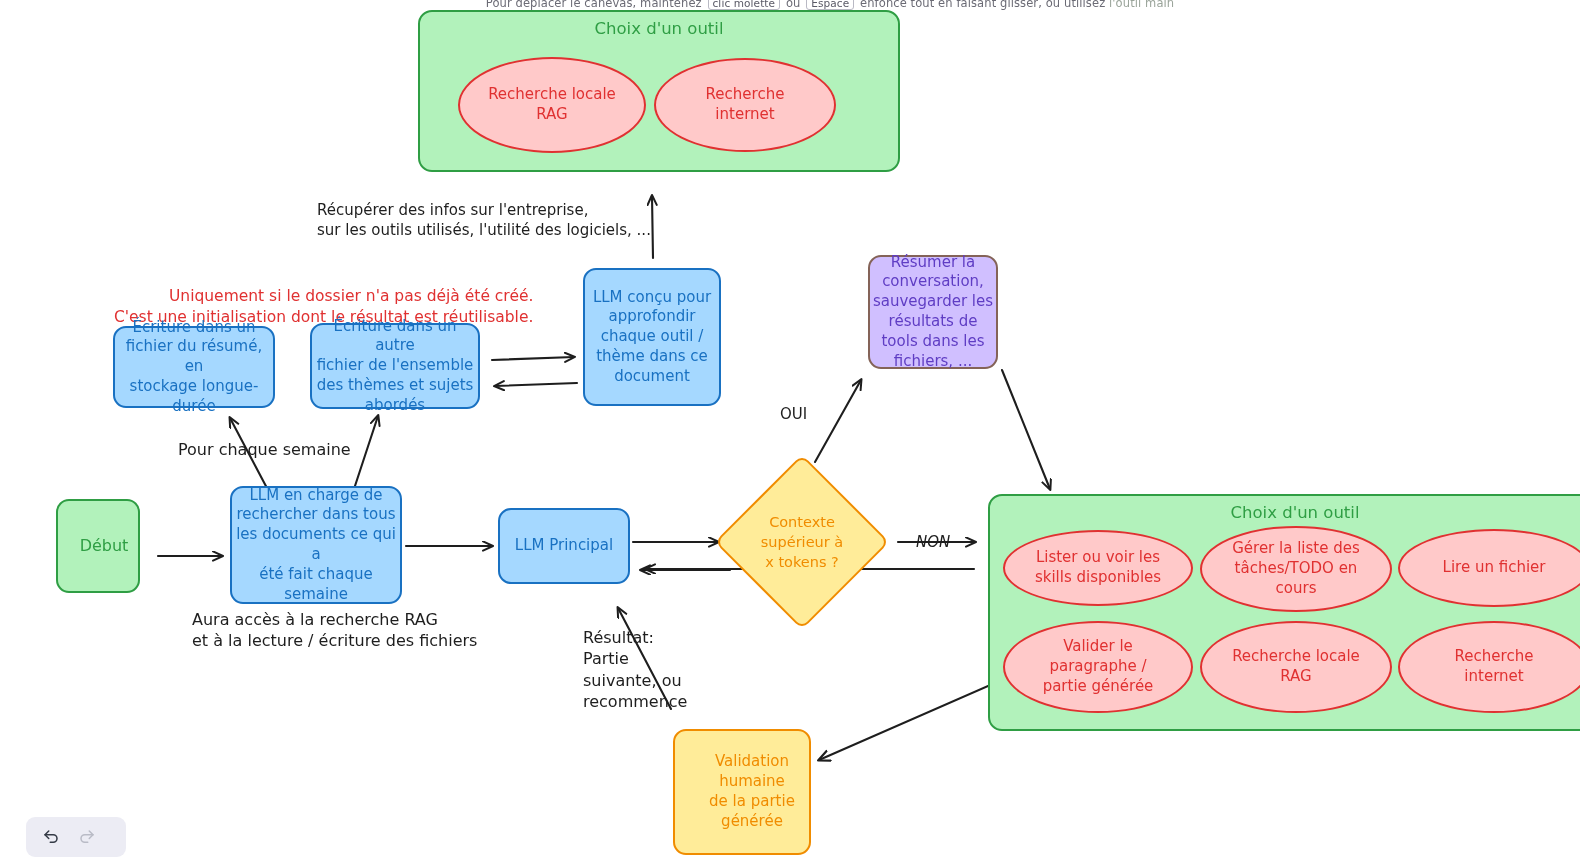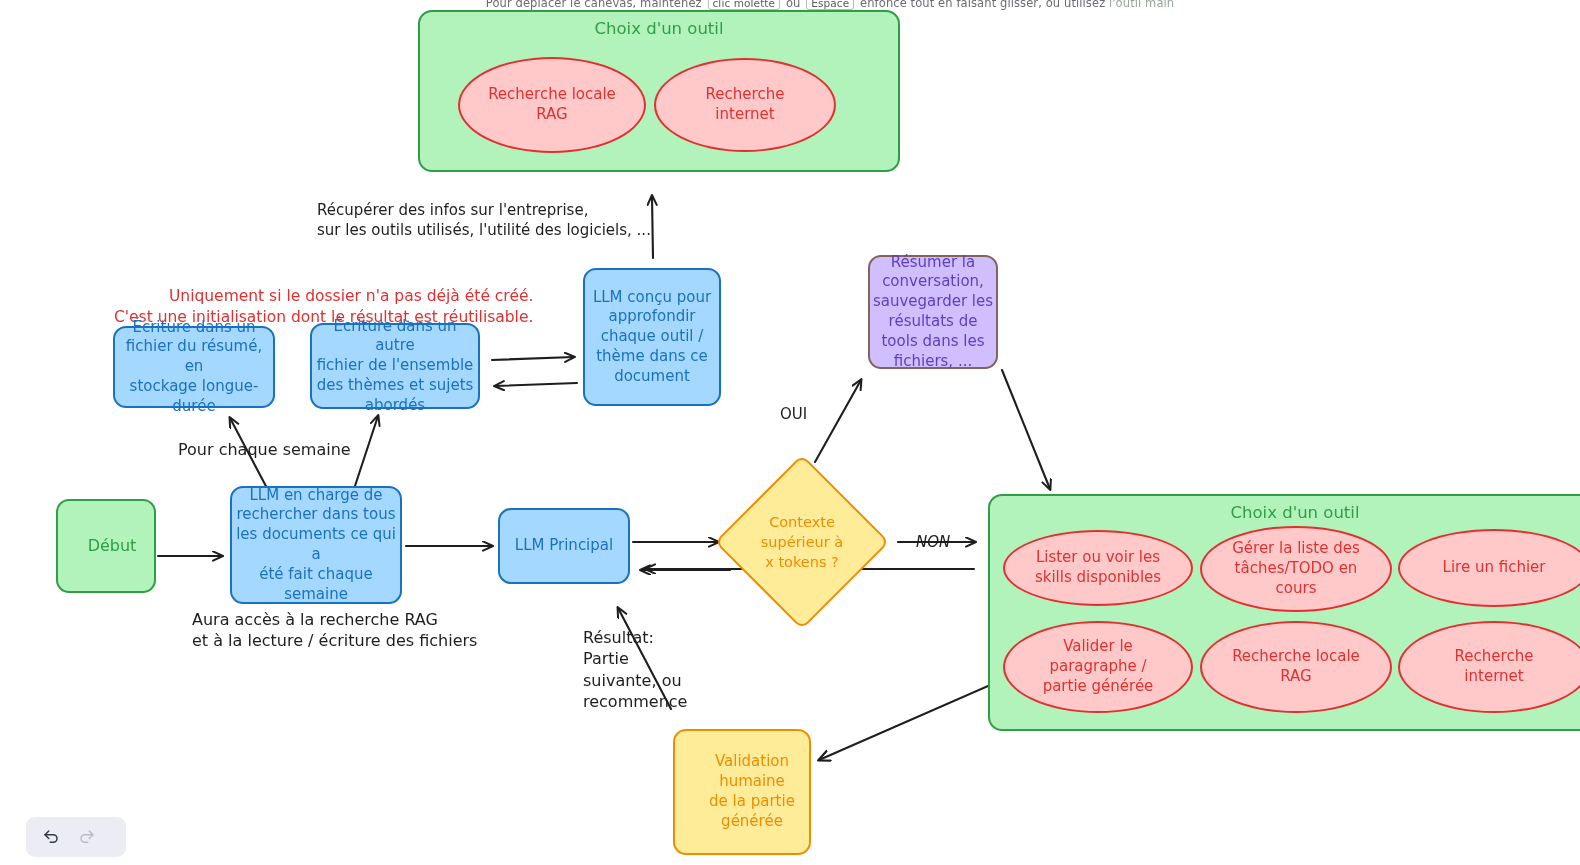--- a/index.html
+++ b/index.html
@@ -188,21 +188,21 @@
 sauvegarder les
 résultats de
 tools dans les
 fichiers, ...</span>
   </div>
 
   <div class="anno black" style="left:740px;top:404px;font-size:15px;">OUI</div>
 
   <div class="anno black" style="left:876px;top:532px;font-size:15px;font-style:italic;">NON</div>
 
-  <div class="node box-green" style="left:16px;top:499px;width:100px;height:94px;padding-left:12px;">
+  <div class="node box-green" style="left:16px;top:499px;width:84px;height:94px;padding-left:12px;">
     <span class="txt">Début</span>
   </div>
 
   <div class="node box-blue" style="left:190px;top:486px;width:172px;height:118px;">
     <span class="txt">LLM en charge de
 rechercher dans tous
 les documents ce qui a
 été fait chaque
 semaine</span>
   </div>

